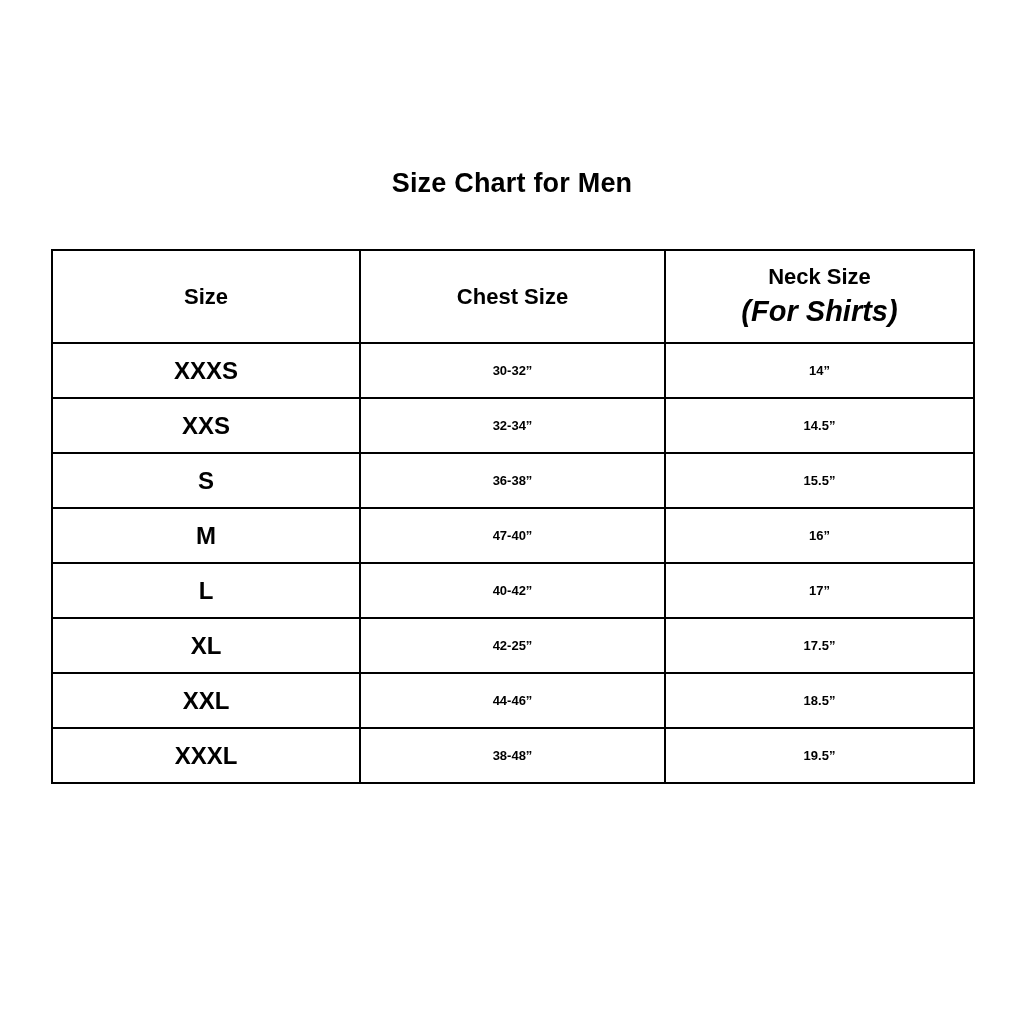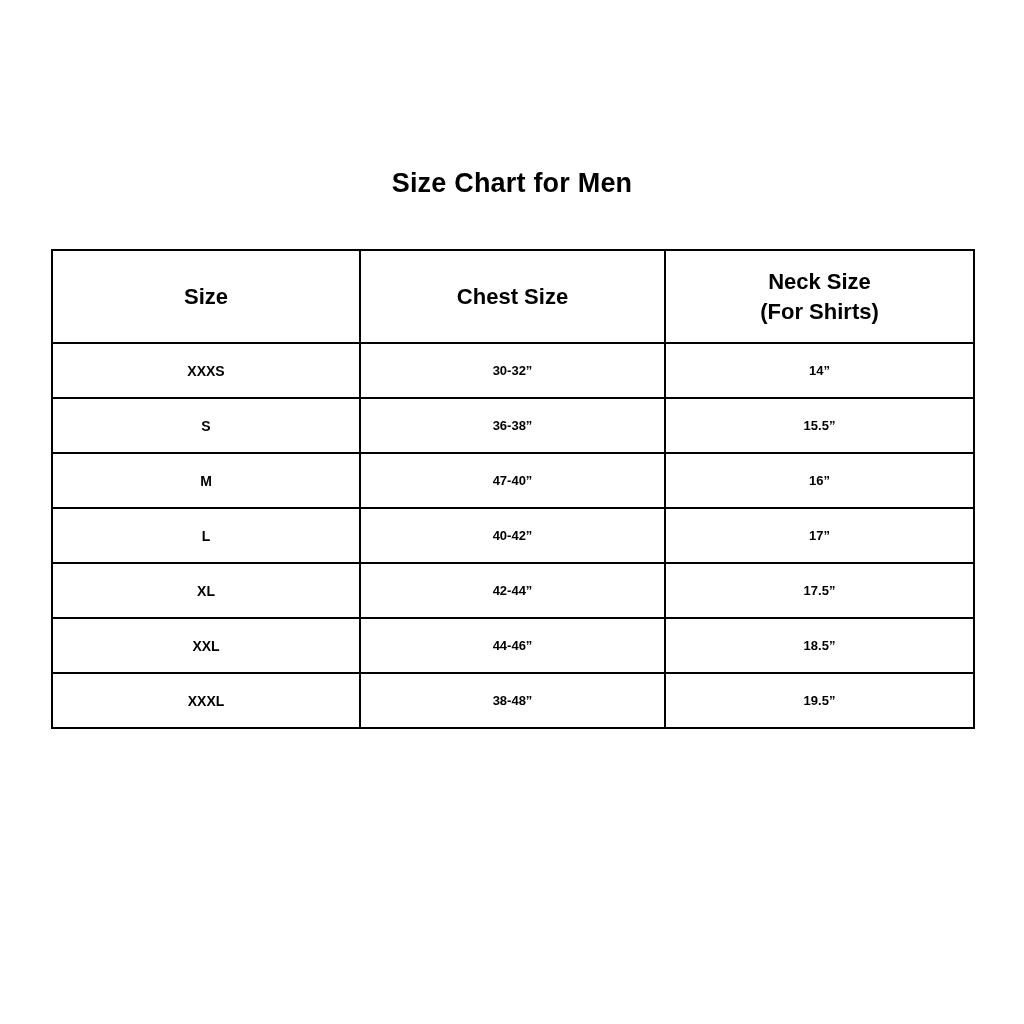--- a/index.html
+++ b/index.html
@@ -53,29 +53,30 @@
   table.size-table col.c1 { width: 308px; }
   table.size-table col.c2 { width: 305px; }
   table.size-table col.c3 { width: 309px; }
   thead th {
     height: 91px;
     font-size: 22px;
     line-height: 1.35;
   }
   thead th .sub {
     display: block;
-    font-size: 22px;
+    font-size: 29px;
     font-weight: bold;
+    font-style: italic;
   }
   tbody td {
     height: 53px;
     font-size: 13px;
   }
   tbody td.size-cell {
-    font-size: 14px;
+    font-size: 24px;
   }
 </style>
 </head>
 <body>
 
 <div class="page">
 
   <div class="chart-title">Size Chart for Men</div>
 
   <div class="table-wrap">
@@ -99,37 +100,42 @@
           </th>
         </tr>
       </thead>
       <tbody>
         <tr>
           <td class="size-cell">XXXS</td>
           <td>30-32”</td>
           <td>14”</td>
         </tr>
         <tr>
+          <td class="size-cell">XXS</td>
+          <td>32-34”</td>
+          <td>14.5”</td>
+        </tr>
+        <tr>
           <td class="size-cell">S</td>
           <td>36-38”</td>
           <td>15.5”</td>
         </tr>
         <tr>
           <td class="size-cell">M</td>
           <td>47-40”</td>
           <td>16”</td>
         </tr>
         <tr>
           <td class="size-cell">L</td>
           <td>40-42”</td>
           <td>17”</td>
         </tr>
         <tr>
           <td class="size-cell">XL</td>
-          <td>42-44”</td>
+          <td>42-25”</td>
           <td>17.5”</td>
         </tr>
         <tr>
           <td class="size-cell">XXL</td>
           <td>44-46”</td>
           <td>18.5”</td>
         </tr>
         <tr>
           <td class="size-cell">XXXL</td>
           <td>38-48”</td>

